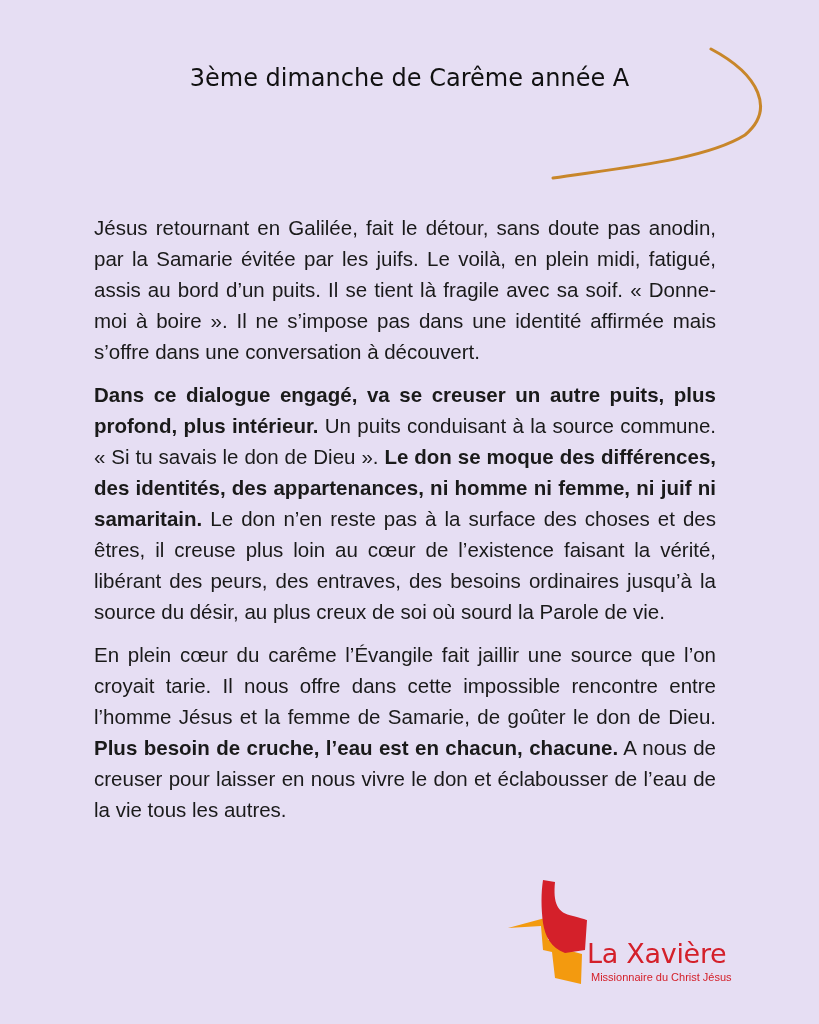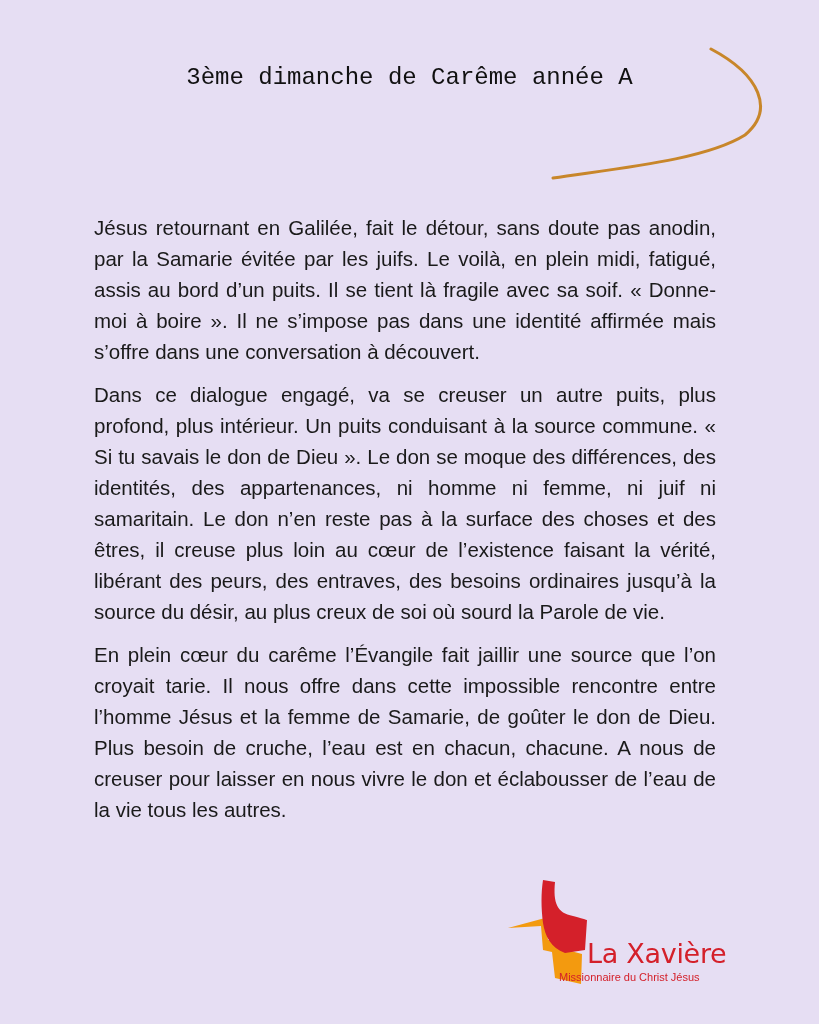--- a/index.html
+++ b/index.html
@@ -9,38 +9,38 @@
     position: relative; overflow: hidden;
     font-family: "Liberation Sans", "DejaVu Sans", sans-serif;
     color: #111;
   }
   .title-block {
     position: absolute; left: 0; top: 58px; width: 819px;
     text-align: center;
     font-family: "DejaVu Sans", sans-serif;
     font-size: 24px; line-height: 40px; color: #111;
   }
-  .title-block div { white-space: pre; font-family: Liberation Mono, monospace; }
+  .title-block div { white-space: pre; }
   .arc { position: absolute; left: 0; top: 0; }
   .body-text {
     position: absolute; left: 82px; top: 200px; width: 646px;
     font-family: "Liberation Sans", sans-serif;
     font-size: 20.5px; line-height: 31px;
     text-align: justify; color: #1a1a1a;
   }
   .body-text p { margin: 12px; }
-  .body-text b { font-weight: normal; }
+  .body-text b { font-weight: bold; }
   .logo { position: absolute; left: 505px; top: 878px; width: 260px; height: 110px; }
   .logo-name {
     position: absolute; left: 587px; top: 938px;
     font-family: "DejaVu Sans", sans-serif;
     font-size: 27px; color: #d4202a; letter-spacing: -0.3px; text-align: center;
   }
   .logo-sub {
-    position: absolute; left: 559px; top: 971px;
+    position: absolute; left: 591px; top: 971px;
     font-family: "Liberation Sans", sans-serif;
     font-size: 11px; color: #d4202a;
   }
 </style>
 </head>
 <body>
 
 <svg class="arc" width="819" height="200" viewBox="0 0 819 200">
   <path d="M711 49 C 760 75, 775 110, 745 135 C 705 160, 620 168, 553 178" fill="none" stroke="#c8862a" stroke-width="3" stroke-linecap="round"></path>
 </svg>

